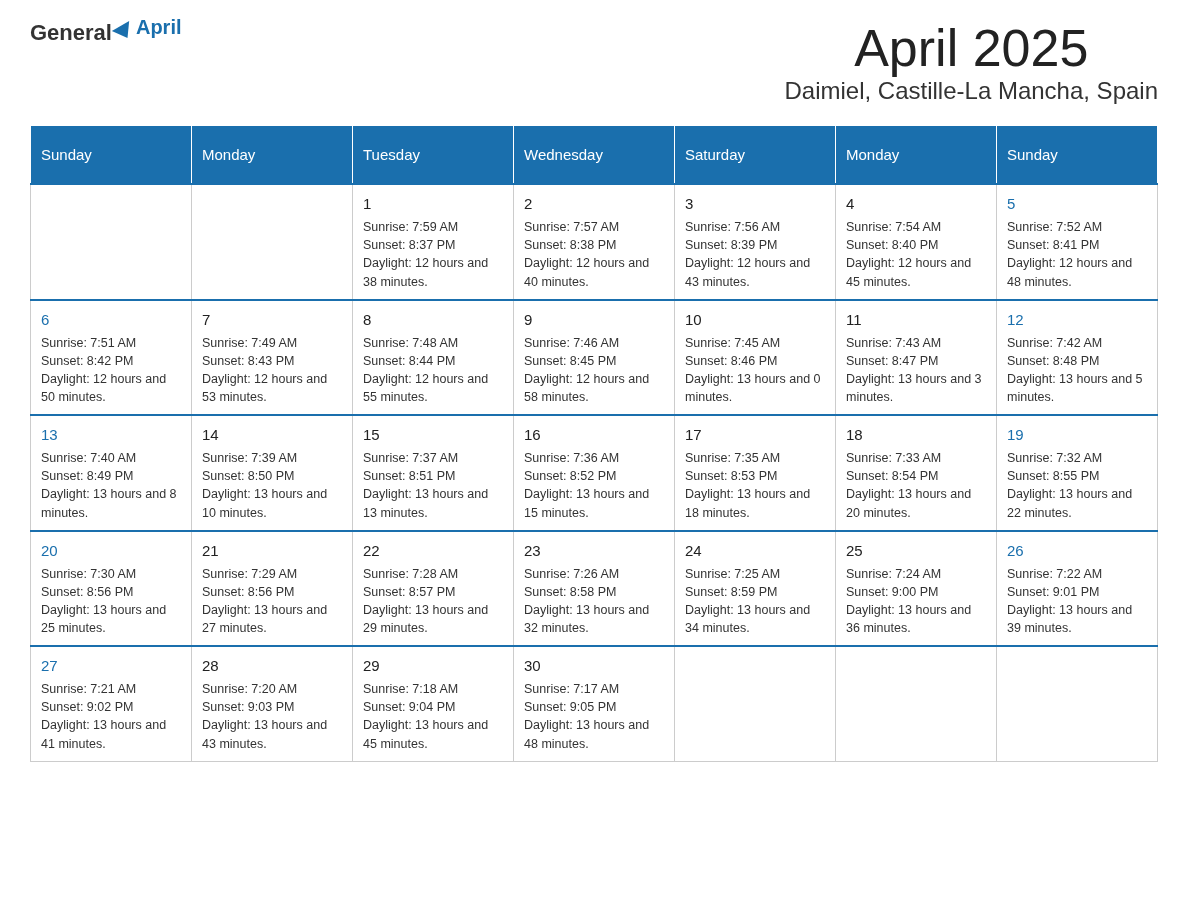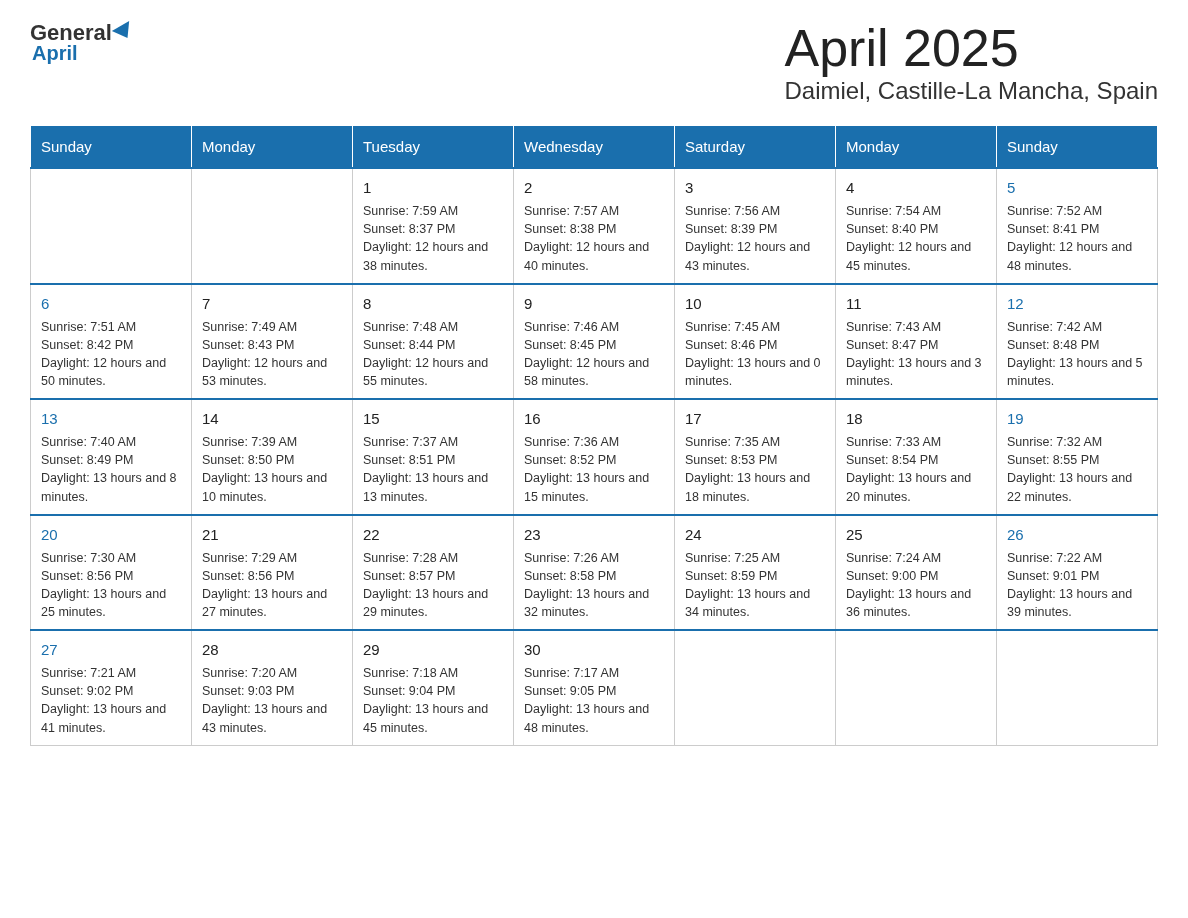--- a/index.html
+++ b/index.html
@@ -12,21 +12,21 @@
       padding: 20px 30px;
     }
     .header {
       display: flex;
       justify-content: space-between;
       align-items: flex-start;
       margin-bottom: 20px;
     }
     .logo {
       display: flex;
-      flex-direction: column;
+      flex-direction: row;
       align-items: flex-start;
     }
     .logo-text {
       display: flex;
       align-items: center;
       font-size: 22px;
       font-weight: bold;
       color: #333;
     }
     .logo-general { color: #333; }
@@ -41,41 +41,41 @@
       margin-top: -2px;
     }
     .logo-subtitle {
       color: #1a6fad;
       font-size: 20px;
       font-weight: bold;
       margin-top: -4px;
       margin-left: 2px;
     }
     .title-block {
-      text-align: left;
+      text-align: center;
     }
     .title-month {
       font-size: 52px;
       font-weight: normal;
       color: #222;
       line-height: 1.1;
     }
     .title-location {
       font-size: 24px;
       color: #333;
     }
     .calendar {
       width: 100%;
       border-collapse: collapse;
       table-layout: fixed;
     }
     .calendar th {
       background: #1a6fad;
       color: #fff;
-      padding: 12px 10px;
+      padding: 20px 10px;
       font-size: 15px;
       font-weight: normal;
       text-align: left;
       border: 1px solid #fff;
     }
     .calendar td {
       vertical-align: top;
       padding: 8px 10px;
       border: 1px solid #ccc;
       font-size: 13px;

